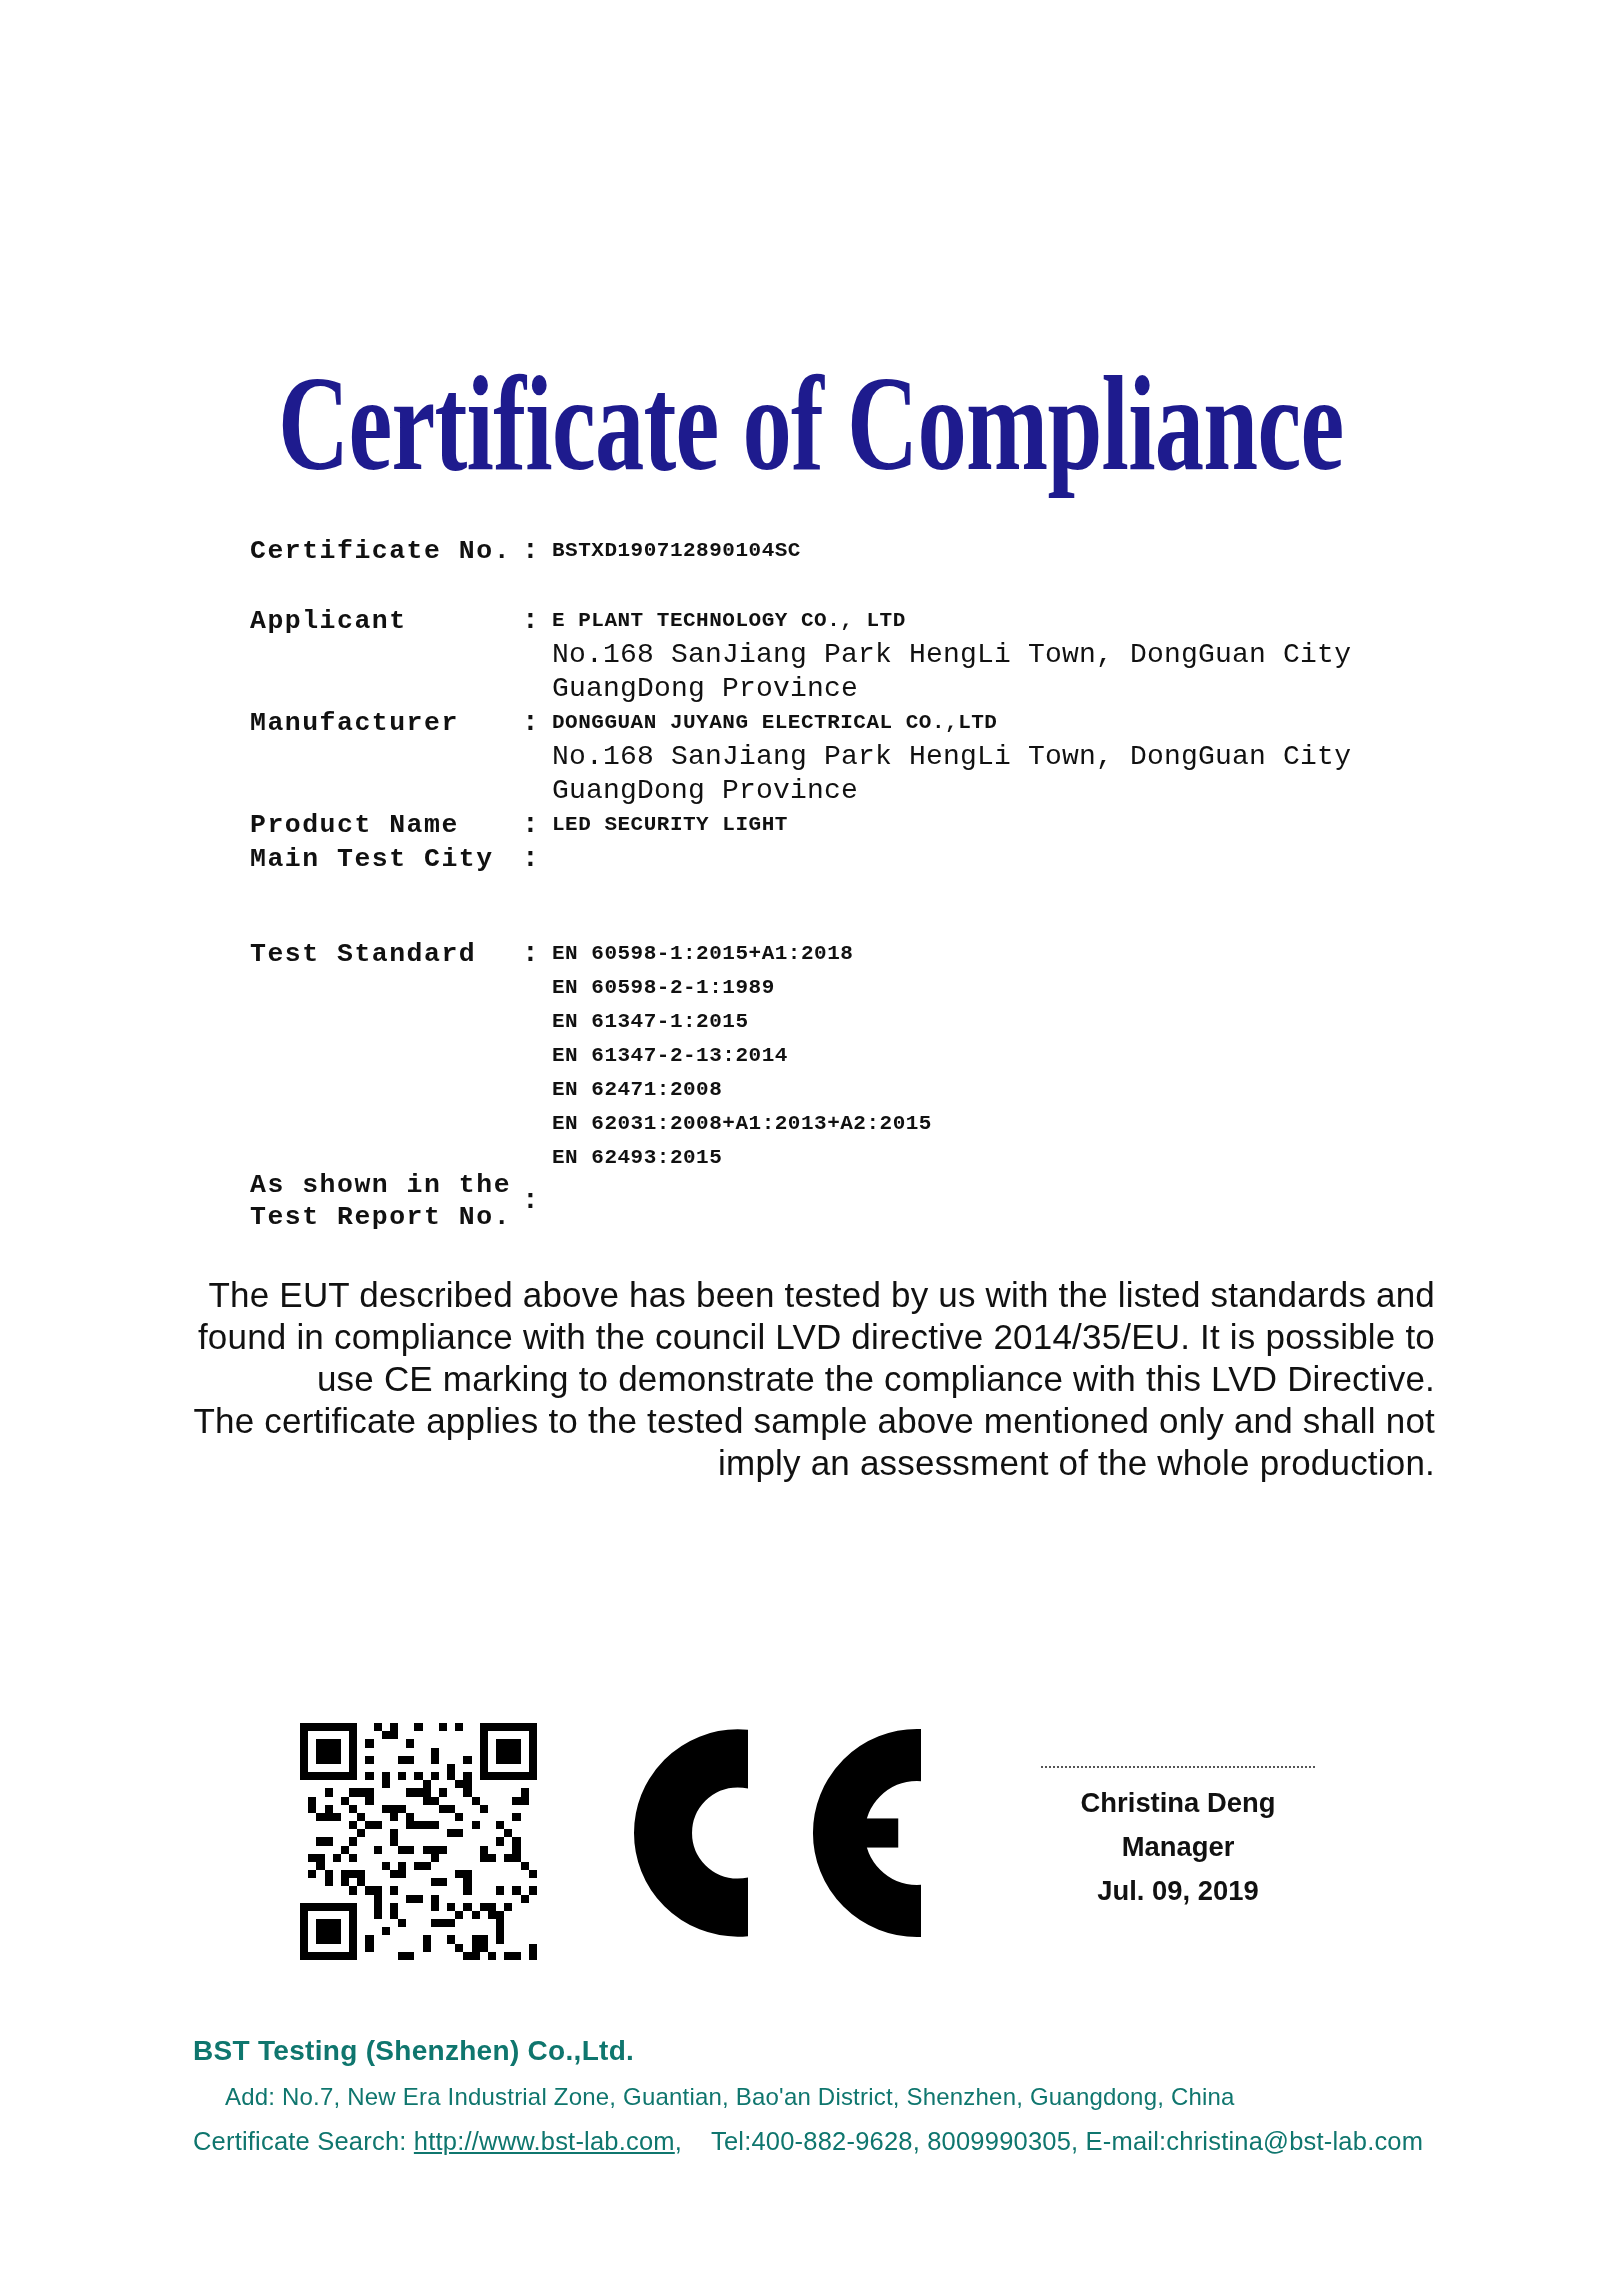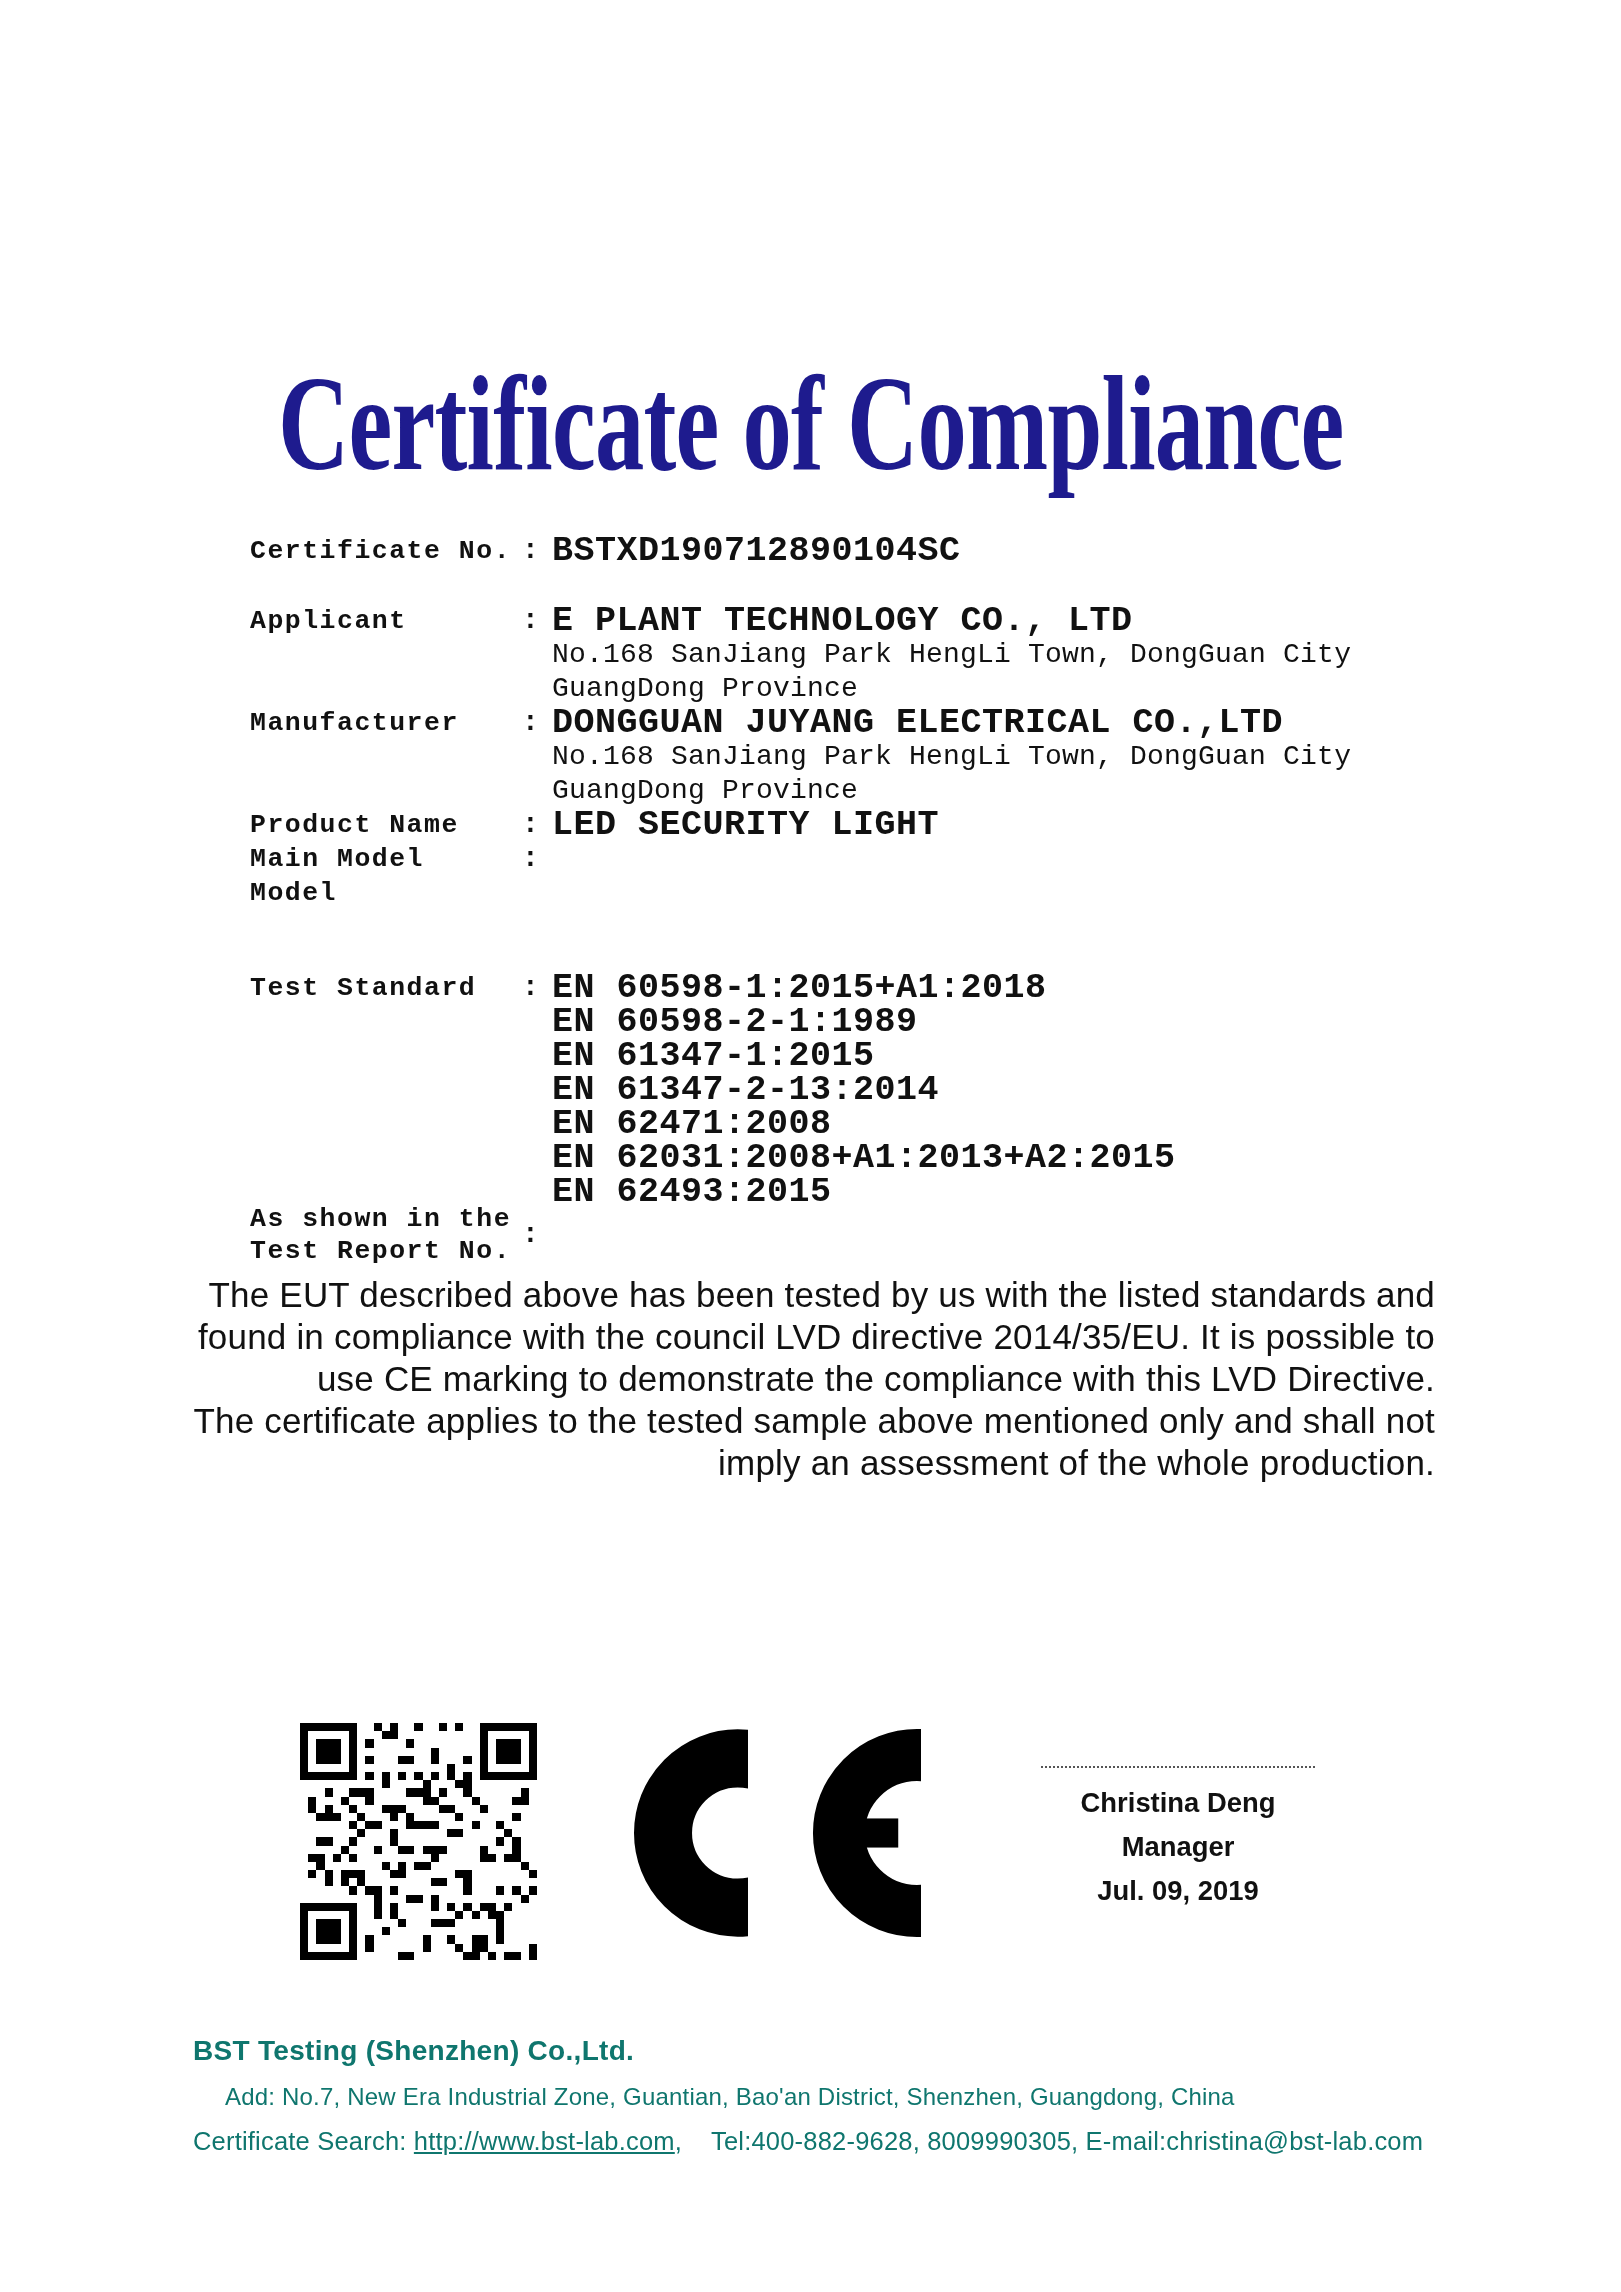--- a/index.html
+++ b/index.html
@@ -13,21 +13,21 @@
   .title .title-text {
     display:inline-block; font-family:"Liberation Serif", serif;
     font-weight:bold; font-size:135px; line-height:1; white-space:nowrap;
     transform:scaleX(.73); transform-origin:50% 50%; letter-spacing:-1px;
   }
   
   .fields { position:absolute; left:250px; top:534px; width:1137px; }
   .frow { display:grid; grid-template-columns:272px 30px 1fr; align-items:start;font-family:Liberation Mono, monospace; }
   .flabel { font-weight:bold; font-size:26.5px; line-height:34px; letter-spacing:1.5px; }
   .fcolon { font-weight:bold; font-size:28px; line-height:34px; }
-  .fvalue { font-weight:bold; font-size:35px; line-height:34px; letter-spacing:0.5px; white-space:nowrap; }
+  .fvalue { font-weight:bold; font-size:21px; line-height:34px; letter-spacing:0.5px; white-space:nowrap; }
   .faddr  { font-weight:normal; font-size:28px; line-height:34px; letter-spacing:0.2px; white-space:nowrap; }
   .row-cert  { margin-bottom:36px; }
   .row-model { margin-bottom:61px; }
   .row-report { margin-top:-5.9px; }
   .row-report .flabel { line-height:32px; }
   .row-report .fcolon, .row-report .fvalue { align-self:center; }
   
   .body-text {
     position:absolute; left:176px; top:1274px; width:1259px;
     font-size:35px; line-height:42px; letter-spacing:0.2px; text-align:right;
@@ -92,21 +92,21 @@
       </div>
     </div>
 
     <div class="frow">
       <div class="flabel">Product Name</div>
       <div class="fcolon">:</div>
       <div class="fvalue">LED SECURITY LIGHT</div>
     </div>
 
     <div class="frow row-model">
-      <div class="flabel">Main Model Model</div>
+      <div class="flabel">Main Test City</div>
       <div class="fcolon">:</div>
     </div>
 
     <div class="frow">
       <div class="flabel">Test Standard</div>
       <div class="fcolon">:</div>
       <div>
         <div class="fvalue">EN 60598-1:2015+A1:2018</div>
         <div class="fvalue">EN 60598-2-1:1989</div>
         <div class="fvalue">EN 61347-1:2015</div>

